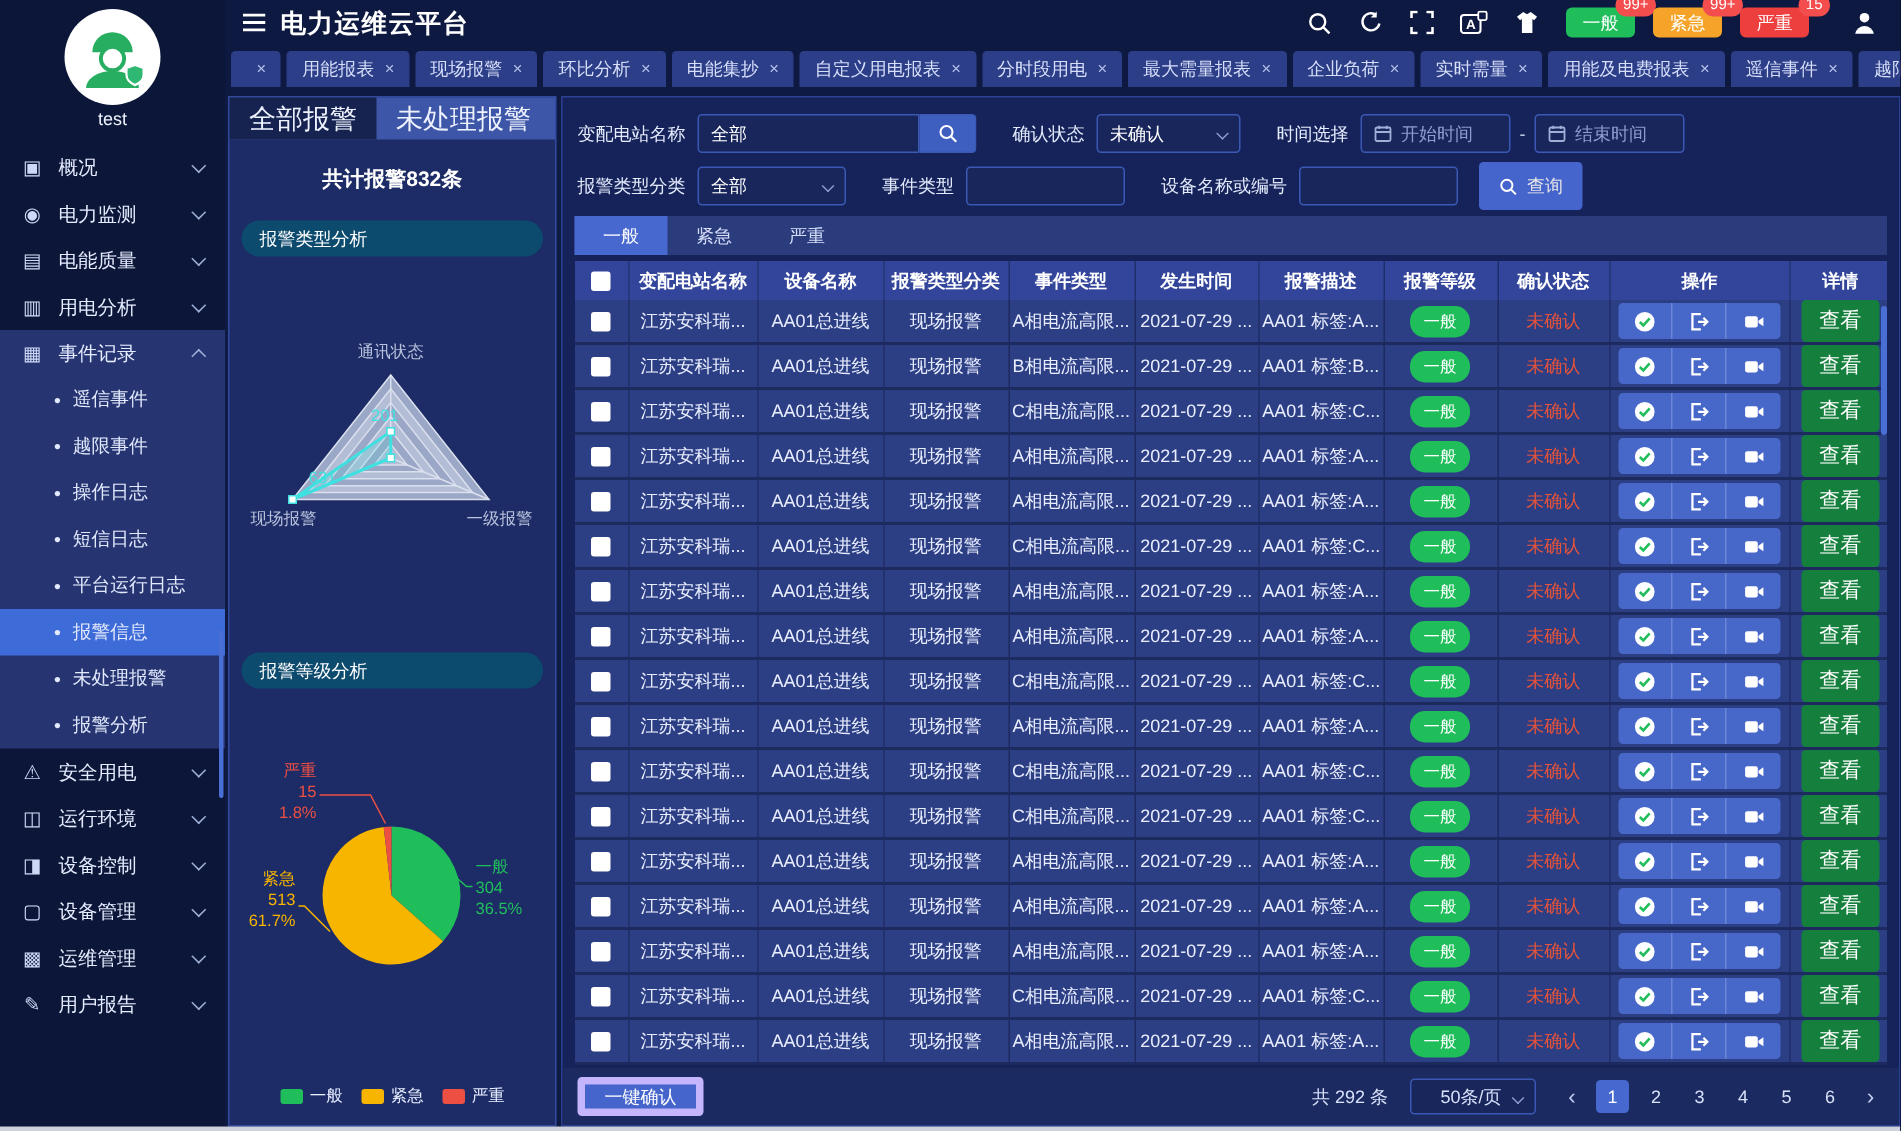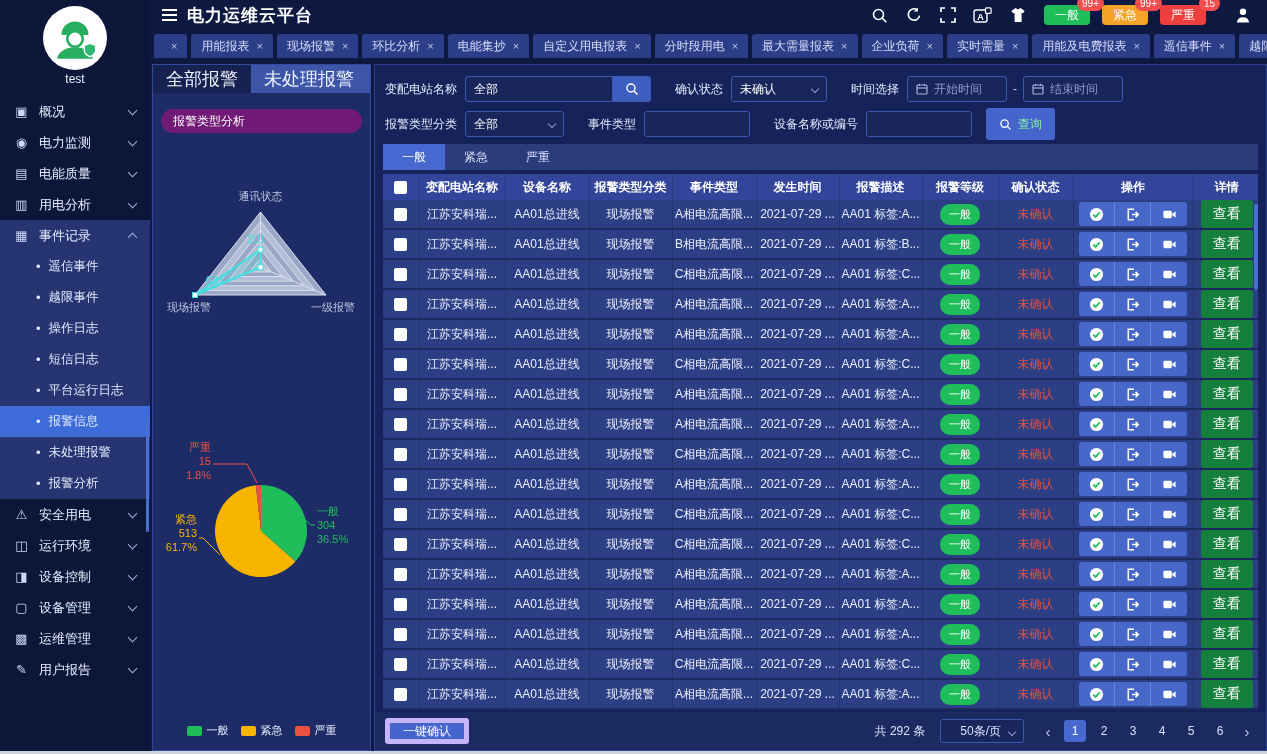--- a/index.html
+++ b/index.html
@@ -33,38 +33,38 @@
   .tabs-row{height:28px;display:flex;align-items:flex-end;gap:4px;padding-left:4px;overflow:hidden;}
   .tab{height:24px;background:#2c3e87;border-radius:3px 3px 0 0;display:flex;align-items:center;padding:0 10px;font-size:12px;color:#d6defa;white-space:nowrap;flex:0 0 auto;}
   .tab .close{margin-left:7px;font-size:11px;color:#b7c3ee;}
 
   
   .alarm-panel{position:absolute;left:152px;top:64px;width:219px;height:687px;background:#1d2c66;border:1px solid #32499e;display:flex;flex-direction:column;z-index:2;}
   .ptabs{display:flex;height:28px;background:#3d56a8;flex:0 0 auto;}
   .ptab{padding:0 13px;display:flex;align-items:center;font-size:18px;color:#eef2ff;}
   .ptab.active{background:#16224f;}
   .panel-total{text-align:center;font-size:14px;font-weight:bold;margin:18px 0 14px;}
-  .pill{margin:16px 8px 0;background:#701a75;border-radius:12px;height:24px;line-height:24px;padding-left:12px;font-size:12px;flex:0 0 auto;}
+  .pill{margin:4px 8px 0;background:#0c4a6e;border-radius:12px;height:24px;line-height:24px;padding-left:12px;font-size:12px;flex:0 0 auto;}
   .legend{margin-top:auto;display:flex;justify-content:center;align-items:center;gap:12px;padding-bottom:12px;font-size:11px;color:#e8eeff;}
   .lg-item{display:flex;align-items:center;}
   .lg-swatch{width:15px;height:10px;border-radius:2px;margin-right:5px;}
   #radar-svg{margin-top:10px;flex:0 0 auto;}
   #pie-svg{margin-top:26px;flex:0 0 auto;}
 
   
   .content{position:absolute;left:374px;top:64px;width:893px;height:687px;background:#16235a;border:1px solid #2c4193;z-index:2;}
   .filters{padding:9px 8px 0;}
   .frow{display:flex;align-items:center;height:30px;margin-bottom:5px;font-size:12px;color:#e3eafc;}
   .flabel{margin:0 8px 0 2px;white-space:nowrap;}
   .tin{background:#18265c;border:1px solid #3b58b5;border-radius:3px;height:26px;color:#fff;font-size:12px;padding:0 8px;font-family:inherit;outline:none;}
   .selectbox,.dateinput{position:relative;background:#18265c;border:1px solid #3b58b5;border-radius:3px;height:26px;display:flex;align-items:center;padding:0 22px 0 8px;color:#fff;}
   .dateinput{padding:4px 8px;color:#8d9cce;gap:6px;}
   .selchev{position:absolute;right:8px;top:9px;width:6px;height:6px;border-right:1.4px solid #8d9cce;border-bottom:1.4px solid #8d9cce;transform:rotate(45deg);}
   .search-btn{width:38px;height:26px;background:#3f5fc0;border:1px solid #3b58b5;border-left:none;border-radius:0 3px 3px 0;display:flex;align-items:center;justify-content:center;}
-  .query-btn{height:26px;background:#4565cc;border-radius:3px;display:flex;align-items:center;padding:16px 13px;gap:6px;font-size:12px;margin-left:14px;color:#86efac;}
+  .query-btn{height:26px;background:#4565cc;border-radius:3px;display:flex;align-items:center;padding:16px 13px;gap:6px;font-size:12px;margin-left:14px;color:#e5e5e5;}
   .gap{width:22px;flex:0 0 auto;}
   .dsep{margin:0 6px;color:#c9d4f2;}
 
   .sev-tabs{margin:4px 8px 0;background:#2b3c7d;height:26px;display:flex;}
   .sev-tab{min-width:62px;display:flex;align-items:center;justify-content:center;font-size:12px;color:#d6defa;}
   .sev-tab.active{background:#4668cf;color:#fff;}
 
   .table-wrap{margin:4px 8px 0;height:536px;overflow:hidden;position:relative;}
   table{width:877px;border-collapse:collapse;table-layout:fixed;}
   thead th{background:#32459a;height:26px;font-size:12px;font-weight:bold;color:#fff;border-right:1px solid #283a80;white-space:nowrap;overflow:hidden;}
@@ -312,20 +312,21 @@
           <span>越限事件</span>
         </div>
       </div>
   </div>
 
   <section class="alarm-panel">
     <div class="ptabs" id="panel-tabs">
         <div class="ptab active">全部报警</div>
         <div class="ptab">未处理报警</div>
       </div>
+    <div class="panel-total">共计报警832条</div>
     <div class="pill">报警类型分析</div>
     <svg id="radar-svg" width="219" height="250" viewBox="0 0 219 250">
         <polygon points="107.5,69 173,152 42,152" fill="#9ba7c6" stroke="#dbe0ee" stroke-width="1"></polygon>
         <polygon points="107.5,78.21666666666667 162.08333333333334,147.38333333333333 52.916666666666664,147.38333333333333" fill="#b3bdd6" stroke="#dbe0ee" stroke-width="1"></polygon>
         <polygon points="107.5,87.43333333333334 151.16666666666666,142.76666666666665 63.833333333333336,142.76666666666665" fill="#9ba7c6" stroke="#dbe0ee" stroke-width="1"></polygon>
         <polygon points="107.5,96.65 140.25,138.15 74.75,138.15" fill="#b3bdd6" stroke="#dbe0ee" stroke-width="1"></polygon>
         <polygon points="107.5,105.86666666666666 129.33333333333334,133.53333333333333 85.66666666666667,133.53333333333333" fill="#9ba7c6" stroke="#dbe0ee" stroke-width="1"></polygon>
         <polygon points="107.5,115.08333333333333 118.41666666666667,128.91666666666666 96.58333333333333,128.91666666666666" fill="#b3bdd6" stroke="#dbe0ee" stroke-width="1"></polygon>
         <line x1="107.5" y1="124.3" x2="107.5" y2="69" stroke="#dbe0ee" stroke-width="1"></line>
         <line x1="107.5" y1="124.3" x2="173" y2="152" stroke="#dbe0ee" stroke-width="1"></line>
@@ -333,20 +334,21 @@
         <polygon points="107.5,106.68462757527733 107.5,124.3 42,152" fill="rgba(62,224,224,0.18)" stroke="#3ee0e0" stroke-width="2"></polygon>
         <rect x="105" y="104.18462757527733" width="5" height="5" fill="#fff" stroke="#3ee0e0" stroke-width="1"></rect>
         <rect x="105" y="121.8" width="5" height="5" fill="#fff" stroke="#3ee0e0" stroke-width="1"></rect>
         <rect x="39.5" y="149.5" width="5" height="5" fill="#fff" stroke="#3ee0e0" stroke-width="1"></rect>
         <text x="107.5" y="57" text-anchor="middle" fill="#b9c2dd" font-size="11">通讯状态</text>
         <text x="180" y="168" text-anchor="middle" fill="#b9c2dd" font-size="11">一级报警</text>
         <text x="36" y="168" text-anchor="middle" fill="#b9c2dd" font-size="11">现场报警</text>
         <text x="103.5" y="99.68462757527733" text-anchor="middle" fill="#3ee0e0" font-size="11">201</text>
         <text x="62" y="141" text-anchor="middle" fill="#3ee0e0" font-size="11">631</text>
       </svg>
+    <div class="pill">报警等级分析</div>
     <svg id="pie-svg" width="219" height="222" viewBox="0 0 219 222">
         <path d="M108 112 L108 66 A46 46 0 0 1 142.43149441587067 142.50364227907656 Z" fill="#1fbe5b"></path>
         <path d="M108 112 L142.43149441587067 142.50364227907656 A46 46 0 1 1 102.80032234199683 66.29482138473954 Z" fill="#f8b500"></path>
         <path d="M108 112 L102.80032234199683 66.29482138473954 A46 46 0 0 1 107.99999999999999 66 Z" fill="#ee4f43"></path>
         <polyline points="150,99 158,106 162,106" fill="none" stroke="#1fbe5b" stroke-width="1"></polyline>
         <text x="164" y="96" text-anchor="start" fill="#1fbe5b" font-size="11">一般</text>
         <text x="164" y="110" text-anchor="start" fill="#1fbe5b" font-size="11">304</text>
         <text x="164" y="124" text-anchor="start" fill="#1fbe5b" font-size="11">36.5%</text>
         <polyline points="67,136 50,119 46,119" fill="none" stroke="#f8b500" stroke-width="1"></polyline>
         <text x="44" y="104" text-anchor="end" fill="#f8b500" font-size="11">紧急</text>

